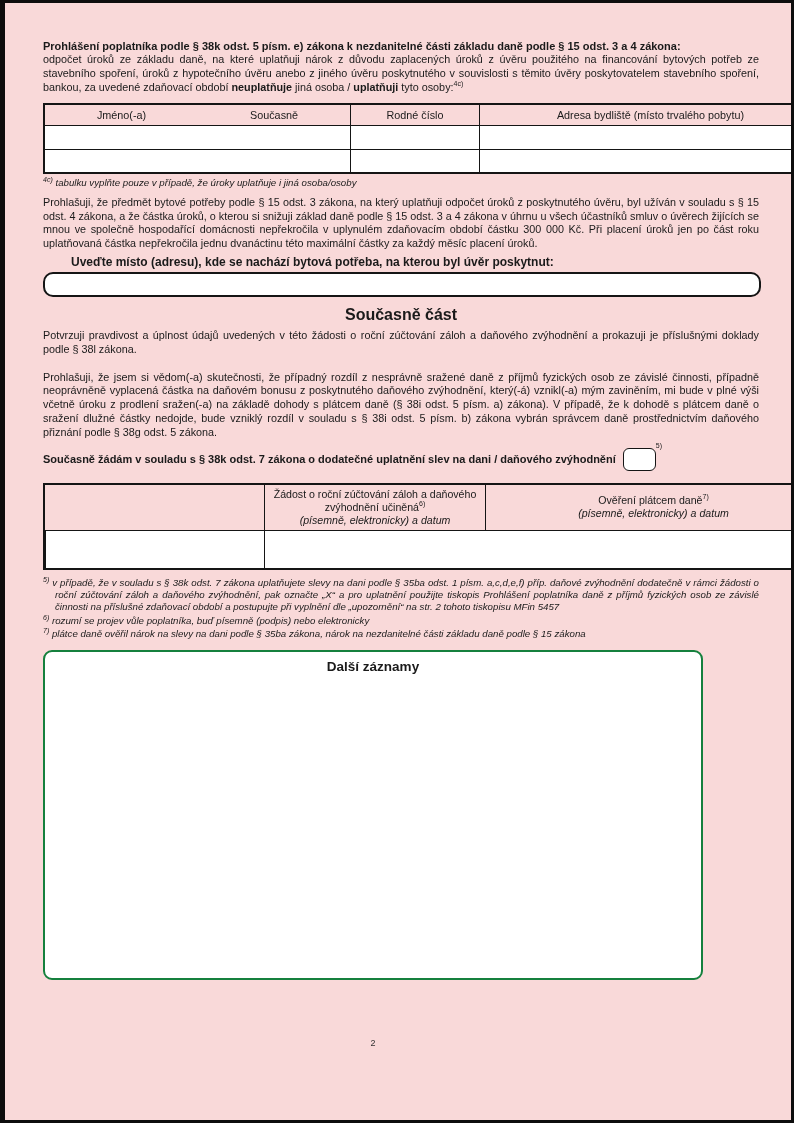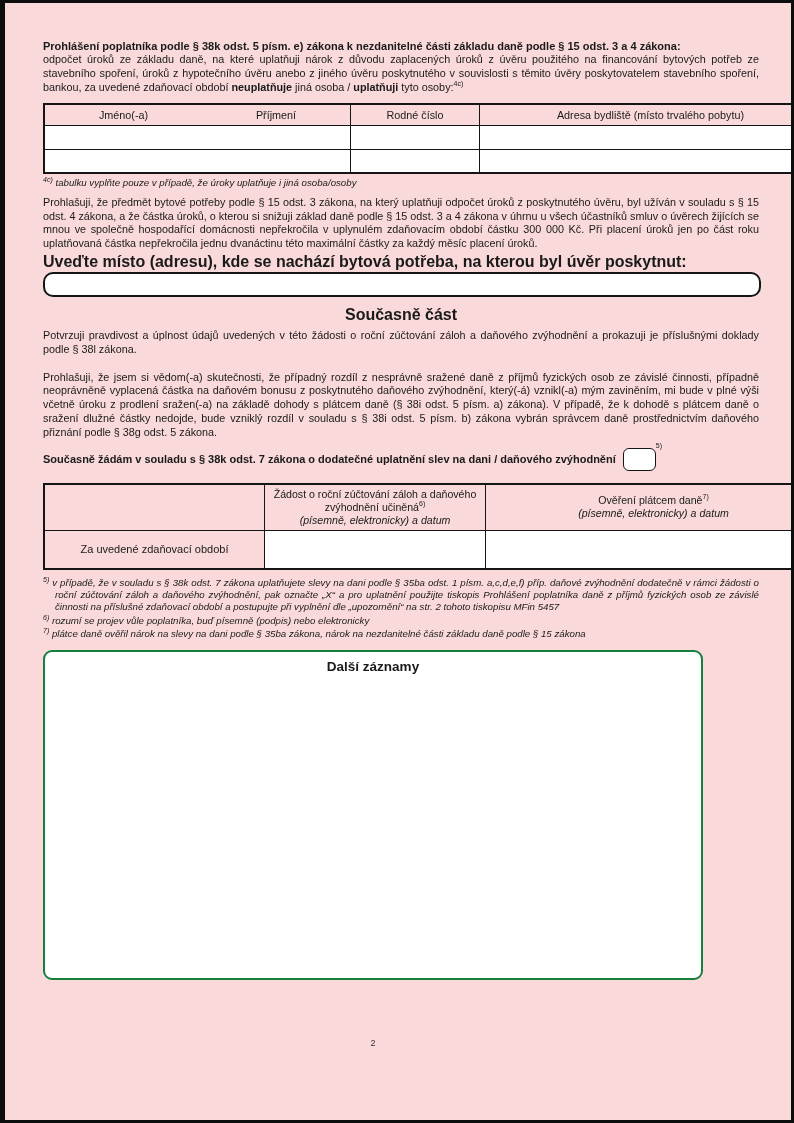--- a/index.html
+++ b/index.html
@@ -26,21 +26,21 @@
   .t1 .hdr .c1 { justify-content:space-around; }
   .t1 .hdr .c2, .t1 .hdr .c3 { border-left:1.5px solid #151515; }
   .t1 .row { display:grid; grid-template-columns:305px 129px 1fr; height:23px; background:#fff; }
   .t1 .row + .row { border-top:1px solid #151515; }
   .t1 .row .c2, .t1 .row .c3 { border-left:1px solid #151515; }
 
   .fn { font-size:9.7px; line-height:12.4px; font-style:italic; padding-left:12px; text-indent:-12px; text-align:justify; }
   .fn-4c { margin-top:3px; }
 
   .p2 { margin-top:6px; }
-  .prompt { margin-top:4px; font-size:16px; font-weight:bold; line-height:14px; }
+  .prompt { margin-top:4px; font-size:12px; font-weight:bold; line-height:14px;margin-left:28px; }
   .addr-input { margin-top:3px; width:718px; height:25px; background:#fff; border:2px solid #151515; border-radius:10px; }
 
   .sec-title { margin-top:8px; text-align:center; font-size:16px; font-weight:bold; line-height:20px; }
   .p3 { margin-top:4px; }
   .p4 { margin-top:14px; }
 
   .claim-line { margin-top:8px; display:flex; align-items:center; }
   .claim-text { font-size:11px; font-weight:bold; line-height:14px; }
   .claim-box { width:33px; height:23px; margin-left:7px; background:#fff; border:1.5px solid #151515; border-radius:6px; flex:none; }
   .claim-line sup { align-self:flex-start; margin-top:-2px; }
@@ -70,21 +70,21 @@
   <div class="content">
 
     <div class="h1">Prohlášení poplatníka podle § 38k odst. 5 písm. e) zákona k nezdanitelné části základu daně podle § 15 odst. 3 a 4 zákona:</div>
 
     <p class="para"><span>odpočet úroků ze základu daně, na které uplatňuji nárok z důvodu zaplacených úroků z úvěru použitého na financování bytových potřeb ze stavebního spoření, úroků z hypotečního úvěru anebo z jiného úvěru poskytnutého v souvislosti s těmito úvěry poskytovatelem stavebního spoření, bankou, za uvedené zdaňovací období </span><span class="bold-inline">neuplatňuje</span><span> jiná osoba / </span><span class="bold-inline">uplatňuji</span><span> tyto osoby:</span><sup>4c)</sup></p>
 
     <div class="tbl t1">
       <div class="hdr">
         <div class="c c1">
           <span>Jméno(-a)</span>
-          <span>Příjmení</span>
+          <span>Současně</span>
         </div>
         <div class="c c2">Rodné číslo</div>
         <div class="c c3">Adresa bydliště (místo trvalého pobytu)</div>
       </div>
       <div class="row">
         <div class="c1"></div>
         <div class="c2"></div>
         <div class="c3"></div>
       </div>
       <div class="row">
@@ -119,21 +119,20 @@
         <div class="c c2">
           <span><span>Žádost o roční zúčtování záloh a daňového zvýhodnění učiněná</span><sup>6)</sup></span>
           <span class="it">(písemně, elektronicky) a datum</span>
         </div>
         <div class="c c3">
           <span><span>Ověření plátcem daně</span><sup>7)</sup></span>
           <span class="it">(písemně, elektronicky) a datum</span>
         </div>
       </div>
       <div class="row">
-        <div class="c1">Za uvedené zdaňovací období</div>
         <div class="c2"></div>
         <div class="c3"></div>
       </div>
     </div>
 
     <div class="footnotes">
       <p class="fn"><sup>5)</sup> <span>v případě, že v souladu s § 38k odst. 7 zákona uplatňujete slevy na dani podle § 35ba odst. 1 písm. a,c,d,e,f) příp. daňové zvýhodnění dodatečně v rámci žádosti o roční zúčtování záloh a daňového zvýhodnění, pak označte „X“ a pro uplatnění použijte tiskopis Prohlášení poplatníka daně z příjmů fyzických osob ze závislé činnosti na příslušné zdaňovací období a postupujte při vyplnění dle „upozornění“ na str. 2 tohoto tiskopisu MFin 5457</span></p>
       <p class="fn"><sup>6)</sup> <span>rozumí se projev vůle poplatníka, buď písemně (podpis) nebo elektronicky</span></p>
       <p class="fn"><sup>7)</sup> <span>plátce daně ověřil nárok na slevy na dani podle § 35ba zákona, nárok na nezdanitelné části základu daně podle § 15 zákona</span></p>
     </div>

